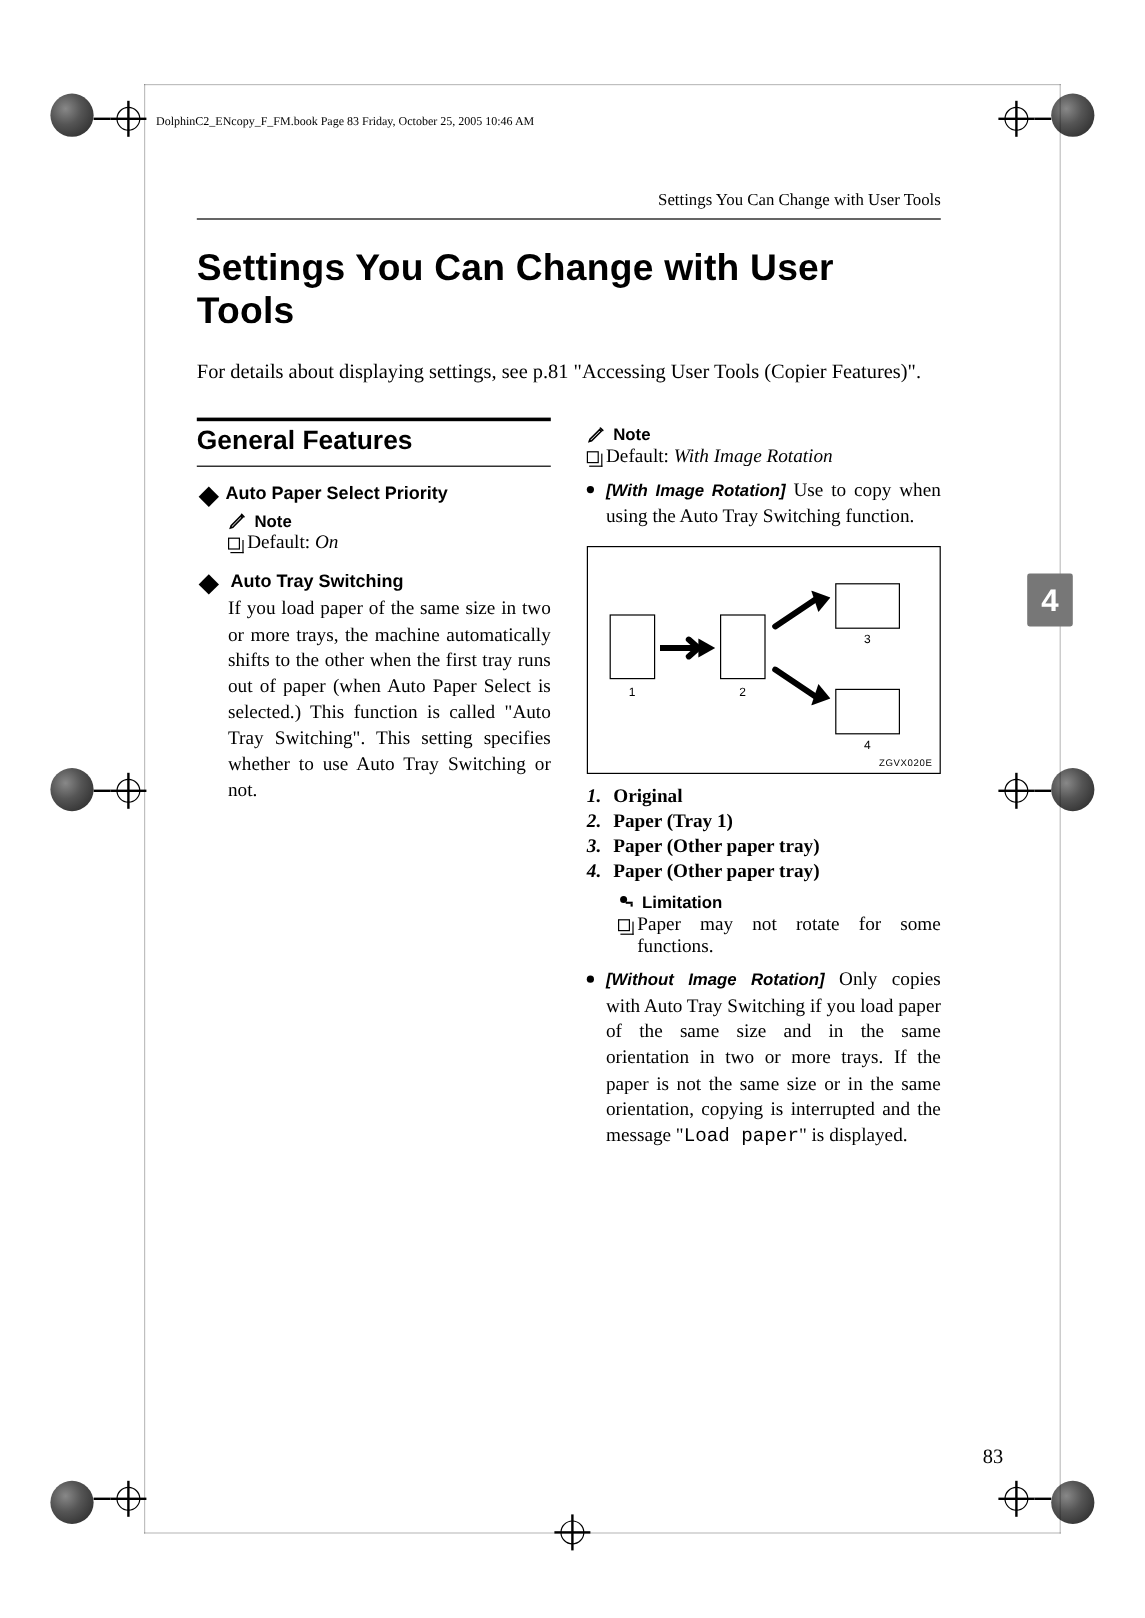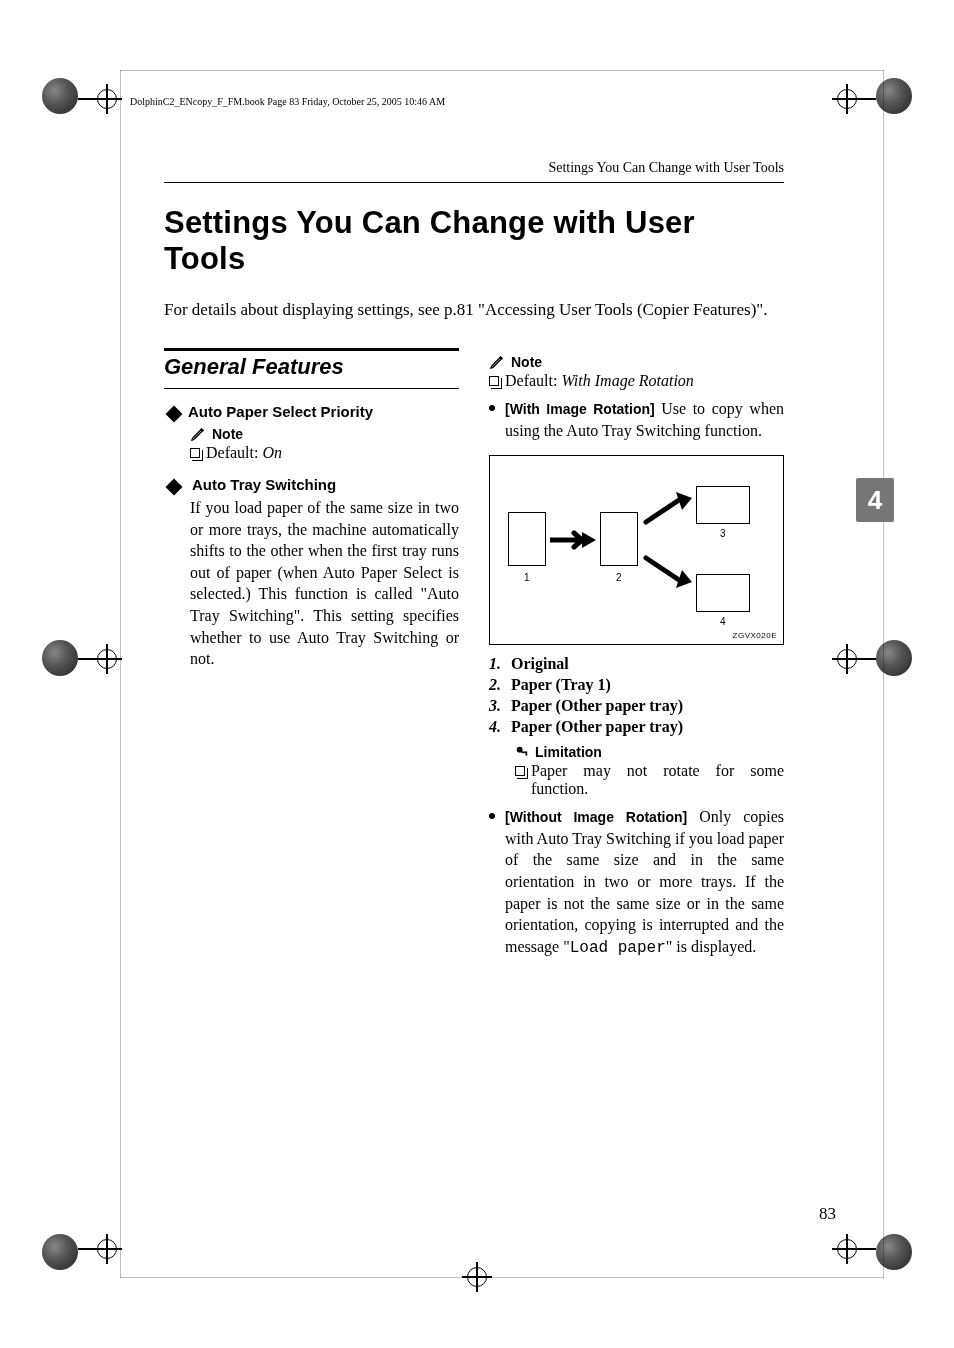--- a/index.html
+++ b/index.html
@@ -27,42 +27,42 @@
   .hr-thin { height: 1px; background: #000; margin-bottom: 22px; }
 
   h1.title { font-family: Arial, Helvetica, sans-serif; font-weight: 700; font-size: 31px; letter-spacing: .2px; margin-bottom: 22px; }
 
   .intro { font-size: 17px; line-height: 1.35; text-align: justify; margin-bottom: 26px; }
 
   .cols { display: flex; gap: 30px; }
   .col { width: 295px; }
 
   .sec-rule { height: 3px; background: #000; width: 100%; margin-bottom: 3px; }
-  h2.sec { font-family: Arial, Helvetica, sans-serif; font-weight: 700; font-size: 22px; margin-bottom: 8px; font-style: italic; }
+  h2.sec { font-family: Arial, Helvetica, sans-serif; font-weight: 700; font-size: 22px; margin-bottom: 8px; }
   .sec-under { height: 1px; background: #000; width: 100%; margin-bottom: 14px; }
 
   .feat-h { display: flex; align-items: flex-end; gap: 8px; margin: 6px 0 4px 4px; }
   .diamond { width: 12px; height: 12px; transform: rotate(45deg); background: #000; flex: none; }
   .feat-title { font-family: Arial, Helvetica, sans-serif; font-weight: 700; font-size: 15px; }
   .feat-body { font-size: 16px; line-height: 1.35; text-align: justify; margin: 0 0 10px 26px; }
 
   .note-h { display: flex; align-items: flex-end; gap: 6px; margin: 6px 0 2px 26px; }
   .note-h.tight { margin-left: 0; }
   .note-icon { width: 16px; height: 16px; }
   .note-label { font-family: Arial, Helvetica, sans-serif; font-weight: 700; font-size: 14px; }
   .note-line { display: flex; gap: 6px; margin-left: 26px; font-size: 16px; }
   .note-line.tight { margin-left: 0; }
   .sq { width: 10px; height: 10px; border: 1.4px solid #000; margin-top: 4px; flex: none; position: relative; }
   .sq::after { content: ""; position: absolute; right: -4px; bottom: -4px; width: 10px; height: 10px; border-right: 1.4px solid #000; border-bottom: 1.4px solid #000; }
   .ital { font-style: italic; }
 
   .bul { display: flex; gap: 10px; margin: 8px 0 8px 0; }
   .bul .dot { width: 6px; height: 6px; background: #000; border-radius: 50%; margin-top: 7px; flex: none; }
   .bul .txt { font-size: 16px; line-height: 1.35; text-align: justify; }
-  .opt { font-family: Arial, Helvetica, sans-serif; font-weight: 700; font-size: 14px; }
+  .opt { font-family: Arial, Helvetica, sans-serif; font-weight: 700; font-size: 14px; font-style: italic; }
 
   .enum { list-style: none; margin: 10px 0 8px 0; }
   .enum li { display: flex; gap: 6px; font-size: 16px; margin: 3px 0; }
   .enum .n { font-style: italic; font-weight: 700; font-family: "Times New Roman", Times, serif; width: 16px; }
   .enum .lbl { font-weight: 700; }
 
   .lim-h { display: flex; align-items: center; gap: 6px; margin: 6px 0 2px 26px; }
   .lim-icon { width: 14px; height: 14px; }
   .lim-body { display: flex; gap: 6px; margin-left: 26px; font-size: 16px; text-align: justify; }
 
@@ -236,21 +236,21 @@
         <div class="lim-h">
           <svg class="lim-icon" viewBox="0 0 24 24">
               <circle cx="8" cy="8" r="5" fill="#000"></circle>
               <rect x="11" y="11" width="10" height="3" fill="#000"></rect>
               <rect x="18" y="14" width="3" height="4" fill="#000"></rect>
             </svg>
           <span class="note-label">Limitation</span>
         </div>
         <div class="lim-body">
           <span class="sq"></span>
-          <span>Paper may not rotate for some function.</span>
+          <span>Paper may not rotate for some functions.</span>
         </div>
 
         <div class="bul" style="">
           <span class="dot"></span>
           <span class="txt">
             <span class="opt">[Without Image Rotation]</span><span> Only copies with Auto Tray Switching if you load paper of the same size and in the same orientation in two or more trays. If the paper is not the same size or in the same orientation, copying is interrupted and the message "</span><span class="mono">Load paper</span><span>" is displayed.</span>
           </span>
         </div>
       </div>
     </div>

